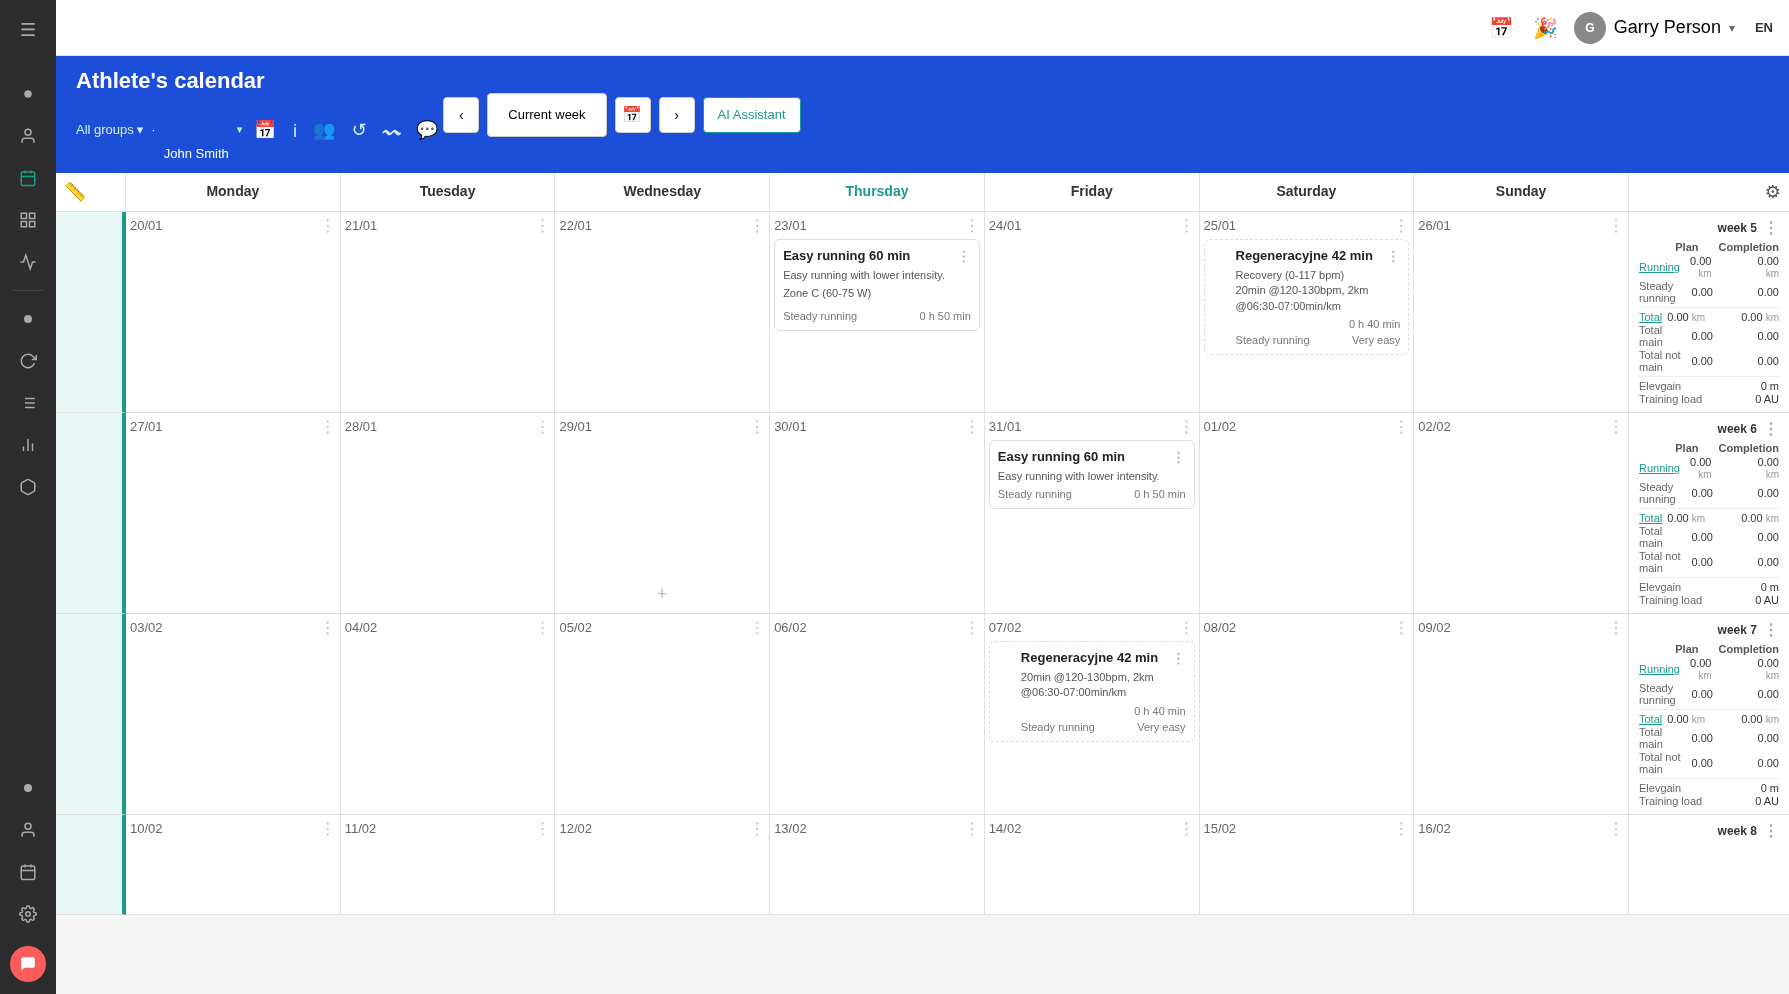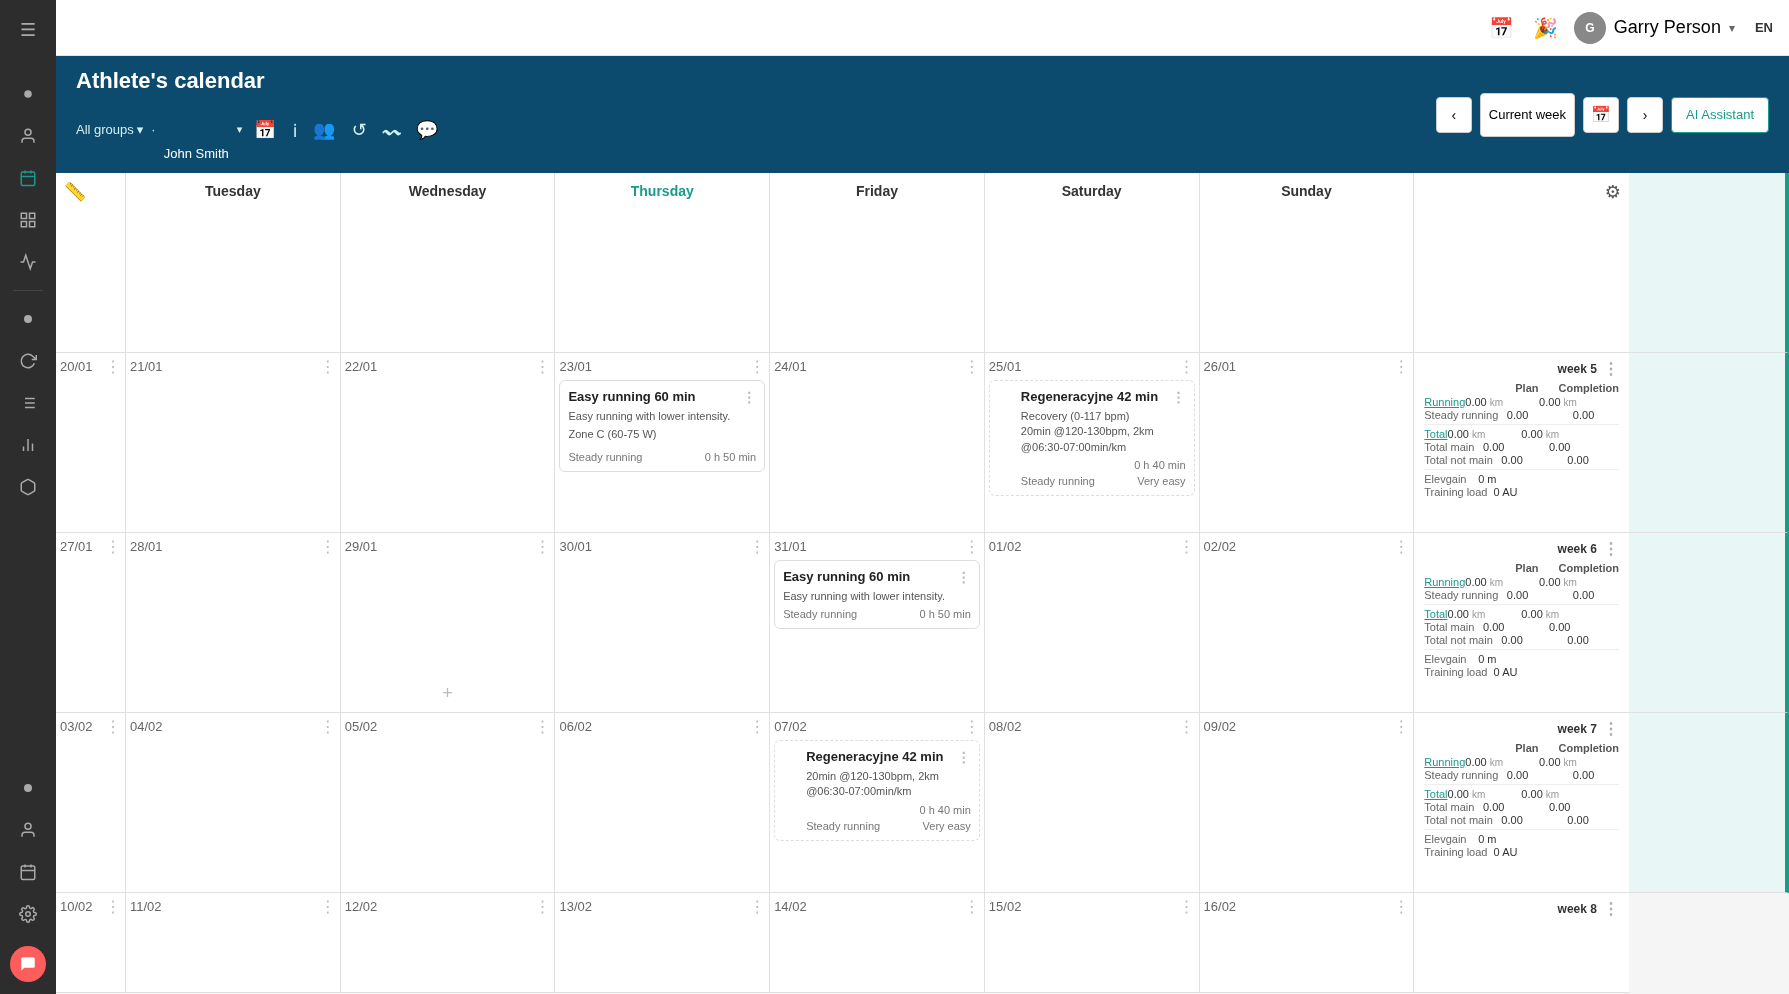--- a/index.html
+++ b/index.html
@@ -48,35 +48,35 @@
     }
     .topbar-icon { width: 32px; height: 32px; display: flex; align-items: center; justify-content: center; cursor: pointer; font-size: 20px; }
     .topbar-user { display: flex; align-items: center; gap: 8px; cursor: pointer; }
     .topbar-avatar { width: 32px; height: 32px; border-radius: 50%; background: #888; overflow: hidden; }
     .topbar-name { font-size: 18px; font-weight: 500; }
     .topbar-chevron { font-size: 12px; color: #666; }
     .topbar-lang { font-size: 13px; font-weight: 600; color: #333; margin-left: 8px; }
 
     
     .cal-header {
-      background: #0c4a6e;
+      background: #1d4ed8;
       padding: 12px 20px;
       display: flex;
       align-items: center;
-      justify-content: space-between;
+      justify-content: flex-start;
       flex-shrink: 0;
     }
     .cal-title { color: #fff; font-size: 22px; font-weight: 700; }
     .cal-subtitle { display: flex; align-items: center; gap: 8px; margin-top: 4px; }
     .cal-group { color: #d0f0ed; font-size: 13px; cursor: pointer; display: flex; align-items: center; gap: 3px; }
     .cal-athlete { color: #fff; font-size: 13px; font-weight: 500; margin-top: 48px; }
     .cal-toolbar-icon { color: #d0f0ed; font-size: 18px; cursor: pointer; padding: 4px; }
     .cal-nav { display: flex; align-items: center; gap: 8px; }
     .cal-nav-btn { width: 36px; height: 36px; border: 1px solid #ccc; background: #fff; border-radius: 4px; cursor: pointer; display: flex; align-items: center; justify-content: center; font-size: 14px; }
-    .cal-current-btn { padding: 0 8px; height: 44px; border: 1px solid #ccc; background: #fff; border-radius: 4px; cursor: pointer; font-size: 13px; font-weight: 500; white-space: nowrap; }
+    .cal-current-btn { padding: 0 20px; height: 44px; border: 1px solid #ccc; background: #fff; border-radius: 4px; cursor: pointer; font-size: 13px; font-weight: 500; white-space: nowrap; }
     .cal-date-btn { width: 36px; height: 36px; border: 1px solid #ccc; background: #fff; border-radius: 4px; cursor: pointer; display: flex; align-items: center; justify-content: center; font-size: 16px; }
     .cal-ai-btn { padding: 0 14px; height: 36px; border: 1px solid #1a9a8a; background: #fff; color: #1a9a8a; border-radius: 4px; cursor: pointer; font-size: 13px; font-weight: 500; }
 
     
     .cal-grid-wrapper {
       flex: 1;
       overflow-y: auto;
       background: #f5f5f5;
     }
     .cal-day-header {
@@ -146,21 +146,21 @@
       display: flex;
       justify-content: flex-end;
       gap: 20px;
       color: #555;
       font-weight: 600;
       font-size: 11px;
       margin-bottom: 2px;
     }
     .stats-row {
       display: flex;
-      justify-content: flex-start;
+      justify-content: space-between;
       align-items: center;
       margin: 1px 0;
     }
     .stats-label { color: #666; font-size: 11px; }
     .stats-label.link { color: #1a9a8a; text-decoration: underline; cursor: pointer; }
     .stats-values { display: flex; gap: 36px; }
     .stats-val { font-size: 11px; color: #333; min-width: 30px; text-align: right; }
     .stats-unit { font-size: 10px; color: #999; }
     .stats-divider { height: 1px; background: #eee; margin: 3px 0; }
 
@@ -341,20 +341,21 @@
       <button class="cal-ai-btn">AI Assistant</button>
     </div>
   </div>
 
   <div class="cal-grid-wrapper">
     <div style="display:grid; grid-template-columns: 70px repeat(7, 1fr) 160px;">
 
       <div class="ruler-area" style="background:#fff; border-bottom:1px solid #e0e0e0; border-right:1px solid #e0e0e0; display:flex; flex-direction:column; justify-content:space-between; padding:8px;">
         <span class="ruler-icon">📏</span>
       </div>
+      <div class="cal-day-header">Monday</div>
       <div class="cal-day-header">Tuesday</div>
       <div class="cal-day-header">Wednesday</div>
       <div class="cal-day-header highlight">Thursday</div>
       <div class="cal-day-header">Friday</div>
       <div class="cal-day-header">Saturday</div>
       <div class="cal-day-header">Sunday</div>
       <div style="background:#fff; border-bottom:1px solid #e0e0e0; padding:8px; display:flex; justify-content:flex-end; align-items:flex-start;">
         <span class="settings-icon">⚙</span>
       </div>
 

